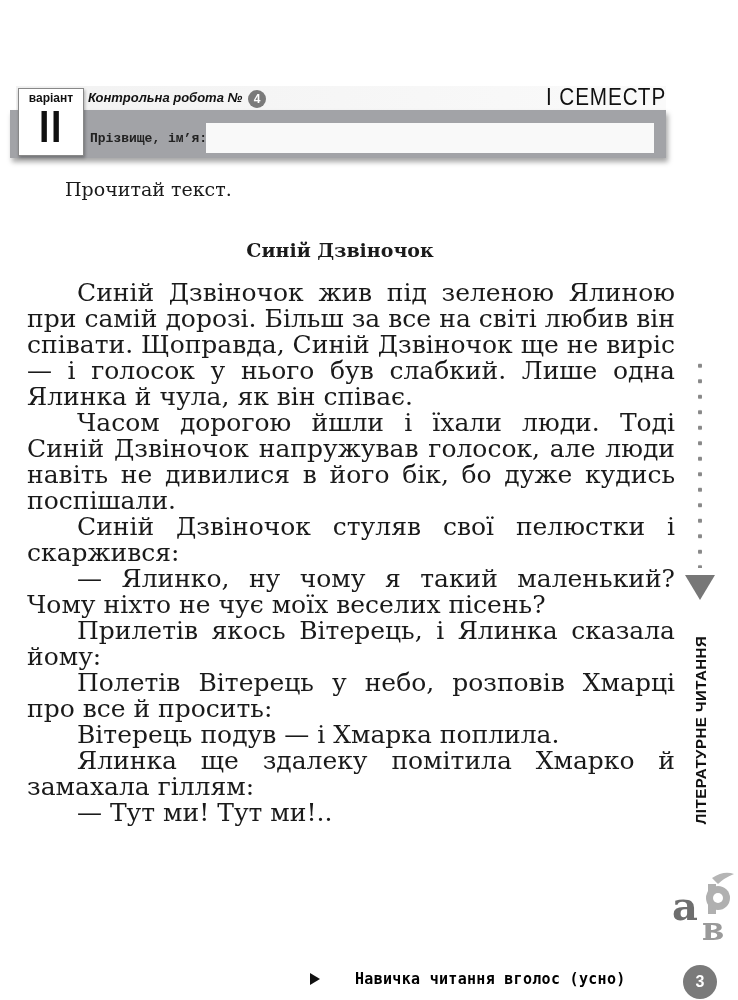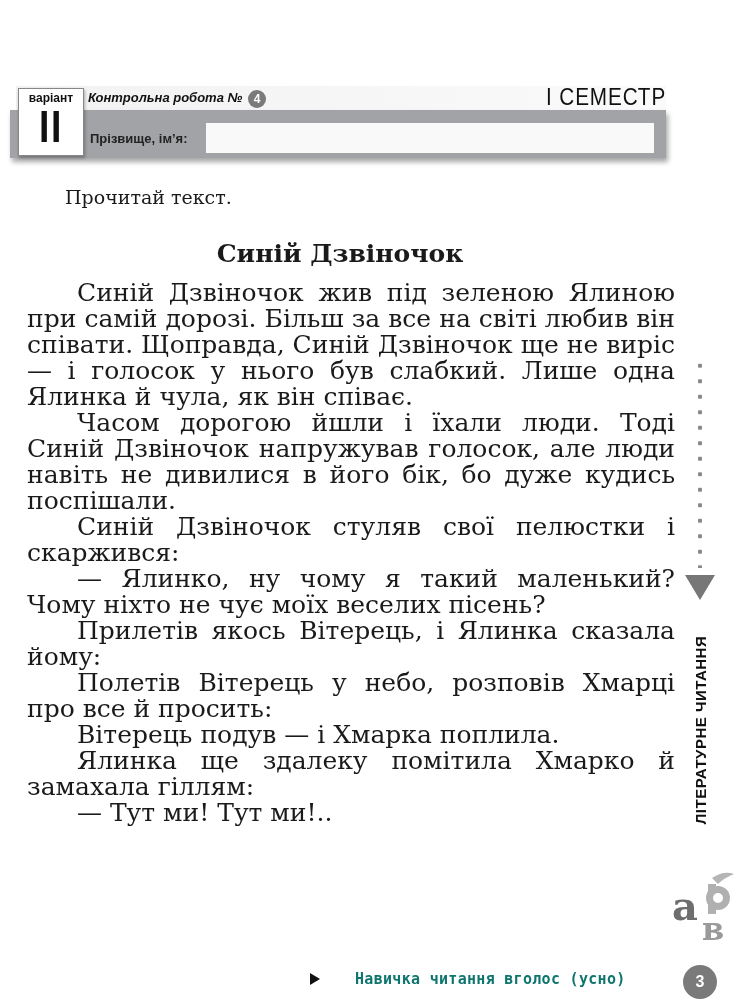--- a/index.html
+++ b/index.html
@@ -39,34 +39,34 @@
       background: #7a7a7a; color: #fff; font-size: 12px; text-align: center; line-height: 18px;
       font-style: normal; margin-left: 2px; vertical-align: middle;
     }
     .semester {
       position: absolute; left: 546px; top: 84px;
       font-family: "Liberation Sans", sans-serif; font-size: 23px; letter-spacing: 1px; color: #111;
       transform: scaleX(0.9); transform-origin: left;
     }
     .name-label {
       position: absolute; left: 90px; top: 131px;
-      font-family: Liberation Sans, sans-serif; font-weight: bold; font-size: 13px; color: #222; text-align: right;
+      font-family: Liberation Mono, monospace; font-weight: bold; font-size: 13px; color: #222; text-align: right;
     }
     .name-input {
       position: absolute; left: 206px; top: 123px; width: 448px; height: 30px;
       background: #f9f9f9; border: none; outline: none; padding: 0 6px; box-sizing: border-box;
       font-family: "Liberation Sans", sans-serif; font-size: 13px;
     }
     
     .instruction {
-      position: absolute; left: 65px; top: 186px; font-size: 19px;
+      position: absolute; left: 65px; top: 178px; font-size: 19px;
     }
     .story-title {
       position: absolute; left: 0; width: 680px; top: 239px; text-align: center;
-      font-weight: bold; font-size: 25px;
+      font-weight: bold; font-size: 19px;
     }
     .story {
       position: absolute; left: 15px; top: 280px; width: 648px;
       font-size: 25px; line-height: 26px; margin-left: 12px;
     }
     .story p { margin: 0; text-indent: 50px; text-align: justify; }
     
     .dots {
       position: absolute; left: 697px; top: 358px; width: 6px; height: 210px;
       background-image: radial-gradient(circle, #888 2px, transparent 2.5px);
@@ -86,21 +86,21 @@
       position: absolute; left: 672px; top: 870px; width: 66px; height: 72px;
     }
     
     .footer-arrow {
       position: absolute; left: 310px; top: 973px; width: 0; height: 0;
       border-top: 6px solid transparent; border-bottom: 6px solid transparent; border-left: 10px solid #111;
     }
     .footer-text {
       position: absolute; left: 355px; top: 970px;
       font-family: "DejaVu Sans Mono", "Liberation Mono", monospace; font-weight: bold; font-size: 15px;
-      color: #0f766e; letter-spacing: 0.3px;
+      color: #000000; letter-spacing: 0.3px;
     }
     .page-num {
       position: absolute; left: 683px; top: 965px; width: 34px; height: 34px; border-radius: 50%;
       background: #7a7a7a; color: #fff; font-family: "Liberation Sans", sans-serif; font-weight: bold;
       font-size: 16px; text-align: center; line-height: 34px;
     }
   </style>
 </head>
 <body>
 

